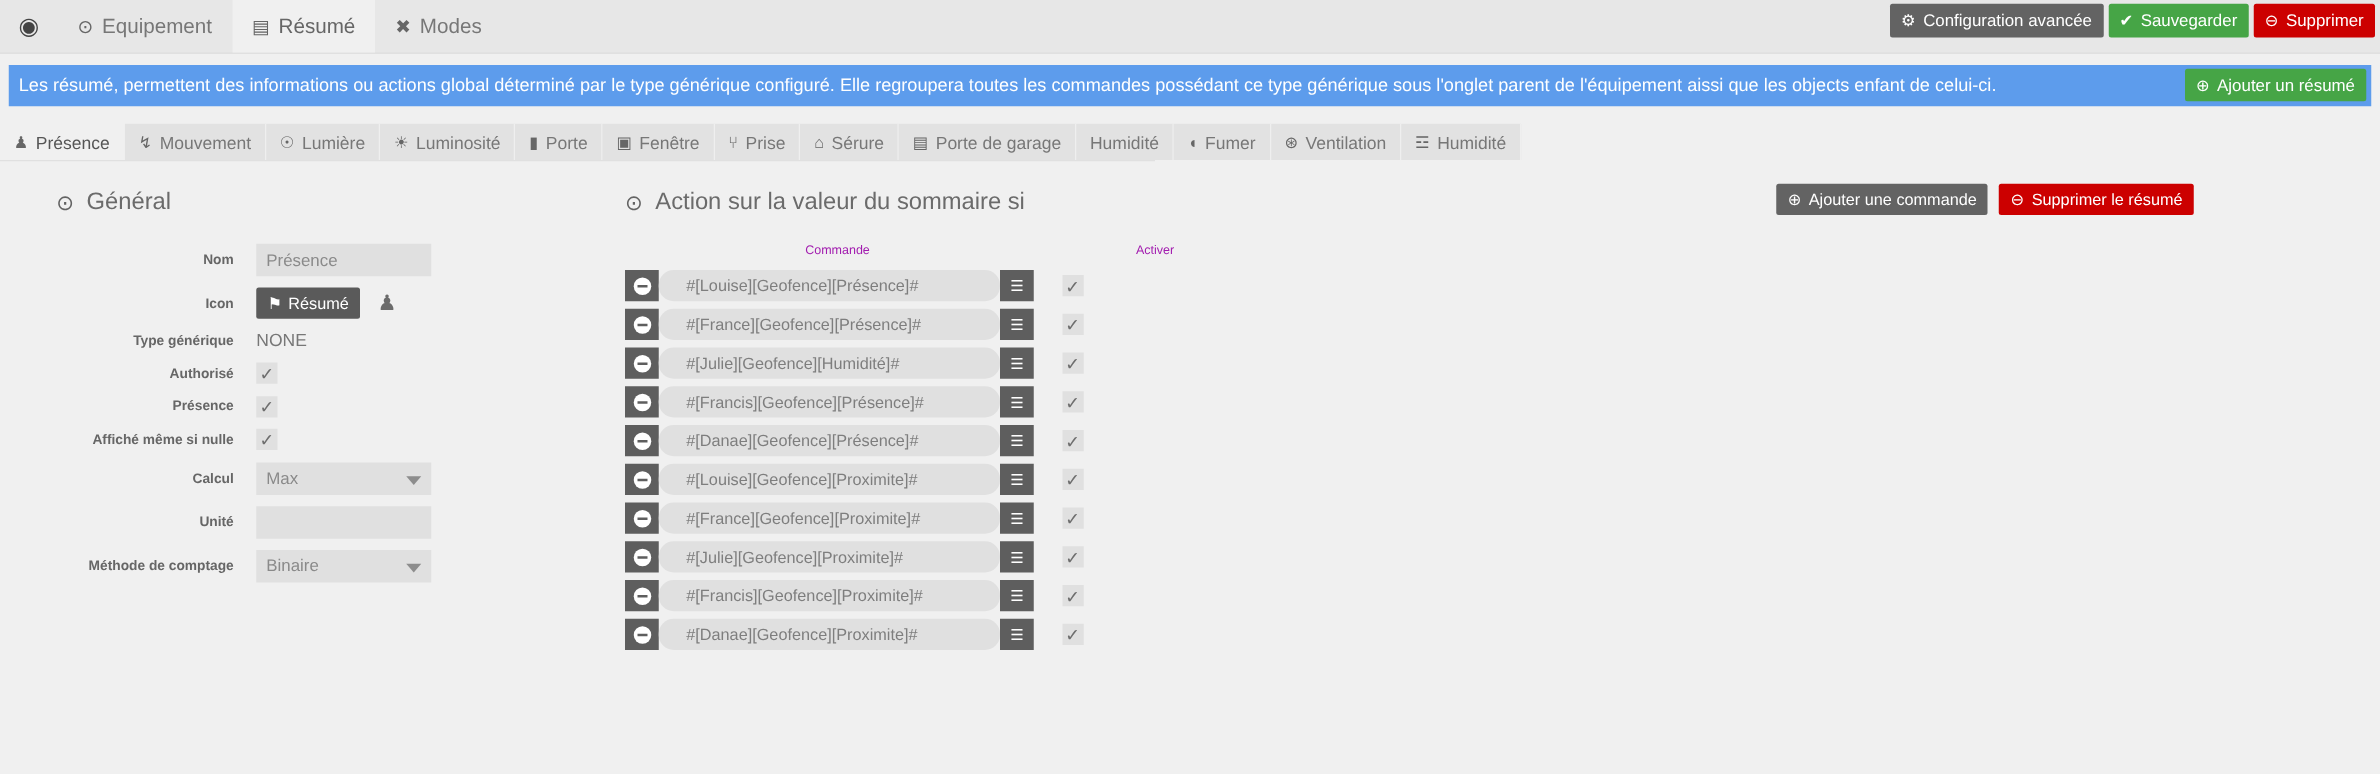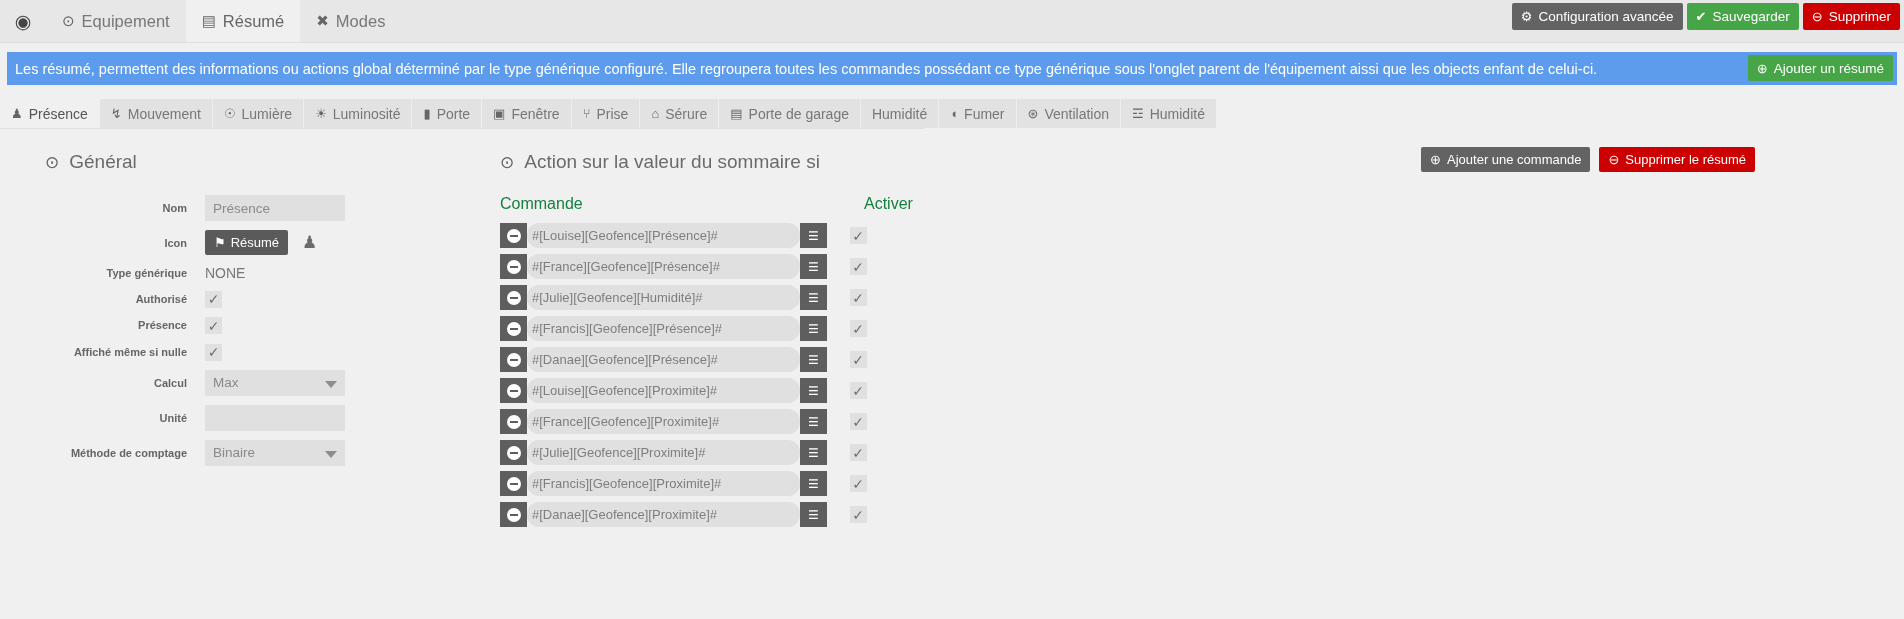--- a/index.html
+++ b/index.html
@@ -184,23 +184,24 @@
     display: inline-flex;
     align-items: center; justify-content: center;
     color: #6e6e6e;
     font-size: 14px;
     cursor: pointer;
   }
 
   
   .cmd-head {
     display: flex;
-    font-size: 16px;
-    color: #15803d;
+    font-size: 10px;
+    color: #a21caf;
     margin-bottom: 10px;
+    text-align: center;
   }
   .cmd-head .h-cmd { width: 340px; }
   .cmd-head .h-act { width: 120px; margin-left: 24px; }
 
   .cmd-row {
     display: flex;
     align-items: stretch;
     margin-bottom: 6px;
     height: 25px;
   }
@@ -218,21 +219,21 @@
   }
   .rm-circle i {
     display: block;
     width: 8px; height: 2px;
     background: #5e5e5e;
   }
   .cmd-input {
     width: 273px;
     background: #e0e0e0;
     display: flex; align-items: center;
-    padding-left: 5px;
+    padding-left: 22px;
     font-size: 13px;
     color: #7e7e7e;
     cursor: text;
     border-radius: 12px;
   }
   .list-btn {
     width: 27px;
     background: #5e5e5e;
     display: flex; align-items: center; justify-content: center;
     color: #fff;

